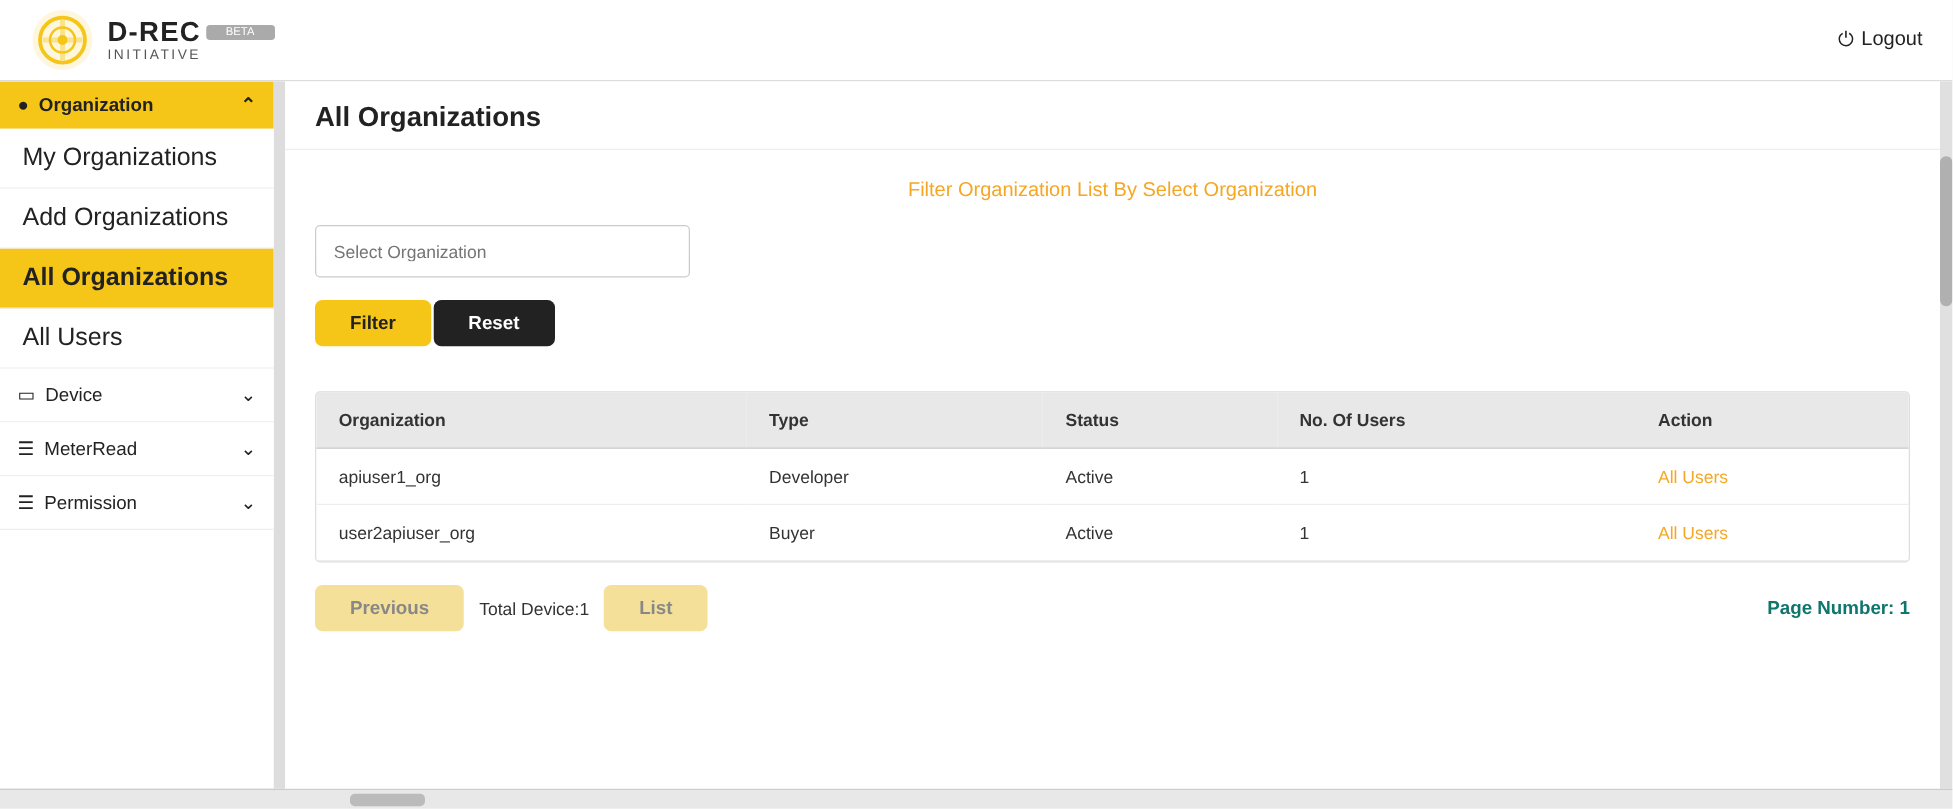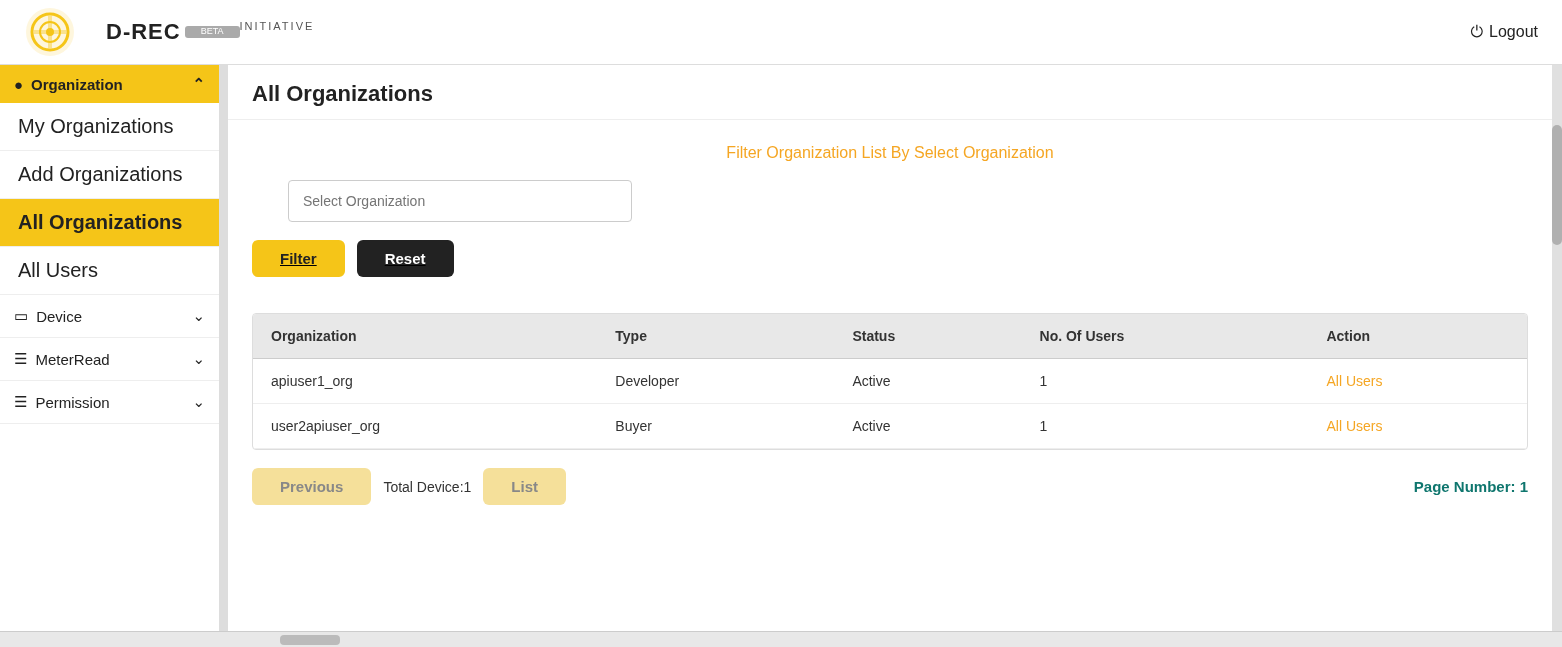--- a/index.html
+++ b/index.html
@@ -20,23 +20,22 @@
       display: flex;
       align-items: center;
       gap: 10px;
     }
     .logo-icon {
       width: 52px;
       height: 52px;
     }
     .logo-text {
       display: flex;
-      flex-direction: row;
+      flex-direction: column;
       line-height: 1.1;
-      margin-left: 20px;
     }
     .logo-drec {
       font-size: 22px;
       font-weight: bold;
       color: #222;
       letter-spacing: 1px;
     }
     .logo-initiative {
       font-size: 11px;
       color: #555;
@@ -148,34 +147,32 @@
       color: #f5a623;
       font-size: 16px;
       margin-bottom: 18px;
     }
     .filter-input-row {
       display: flex;
       justify-content: flex-start;
       margin-bottom: 18px;
     }
     .filter-input {
-      width: 344px;
+      width: 300px;
       padding: 12px 14px;
       border: 1px solid #ccc;
       border-radius: 4px;
       font-size: 14px;
       color: #999;
       outline: none;
-      margin-left: 36px;
     }
     .filter-buttons {
       display: flex;
-      gap: 12px;
+      gap: 2px;
       margin-bottom: 20px;
-      text-decoration: underline;
     }
     .btn-filter {
       background: #f5c518;
       color: #222;
       border: none;
       border-radius: 6px;
       padding: 10px 28px;
       font-size: 15px;
       font-weight: bold;
       cursor: pointer;

